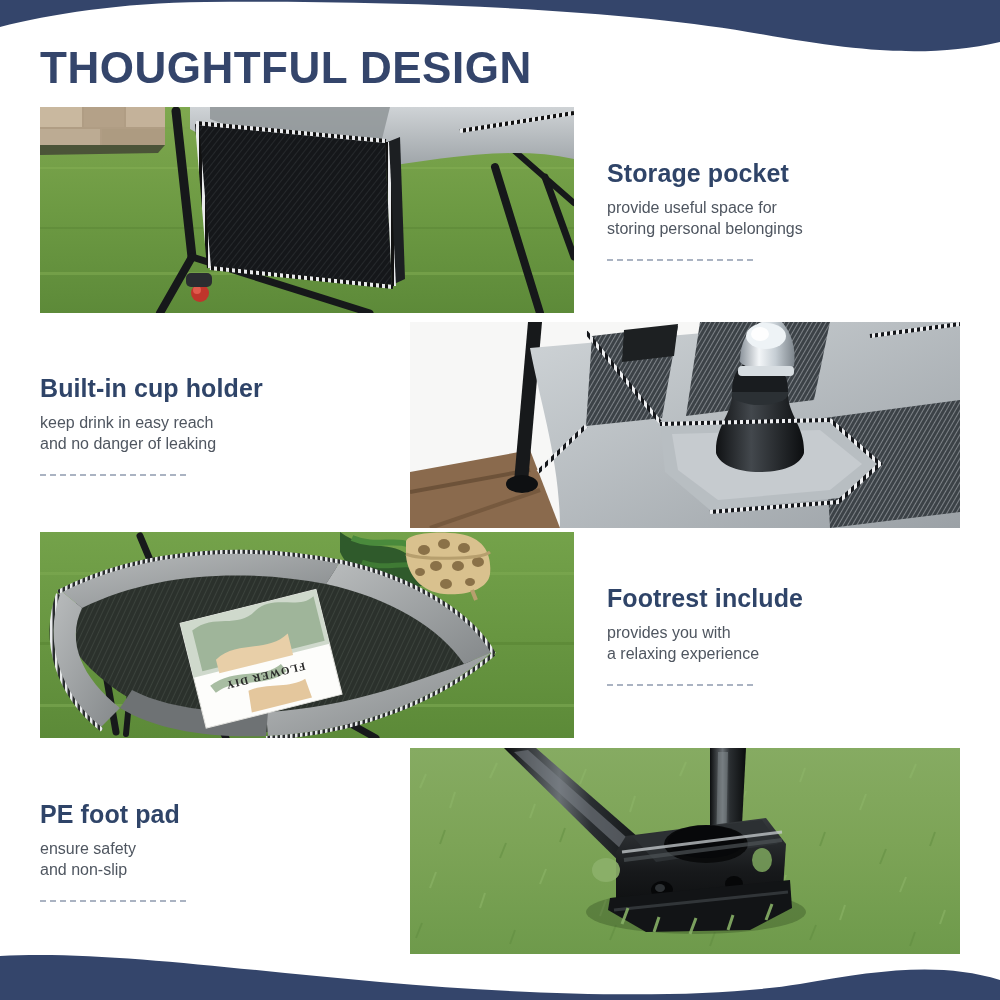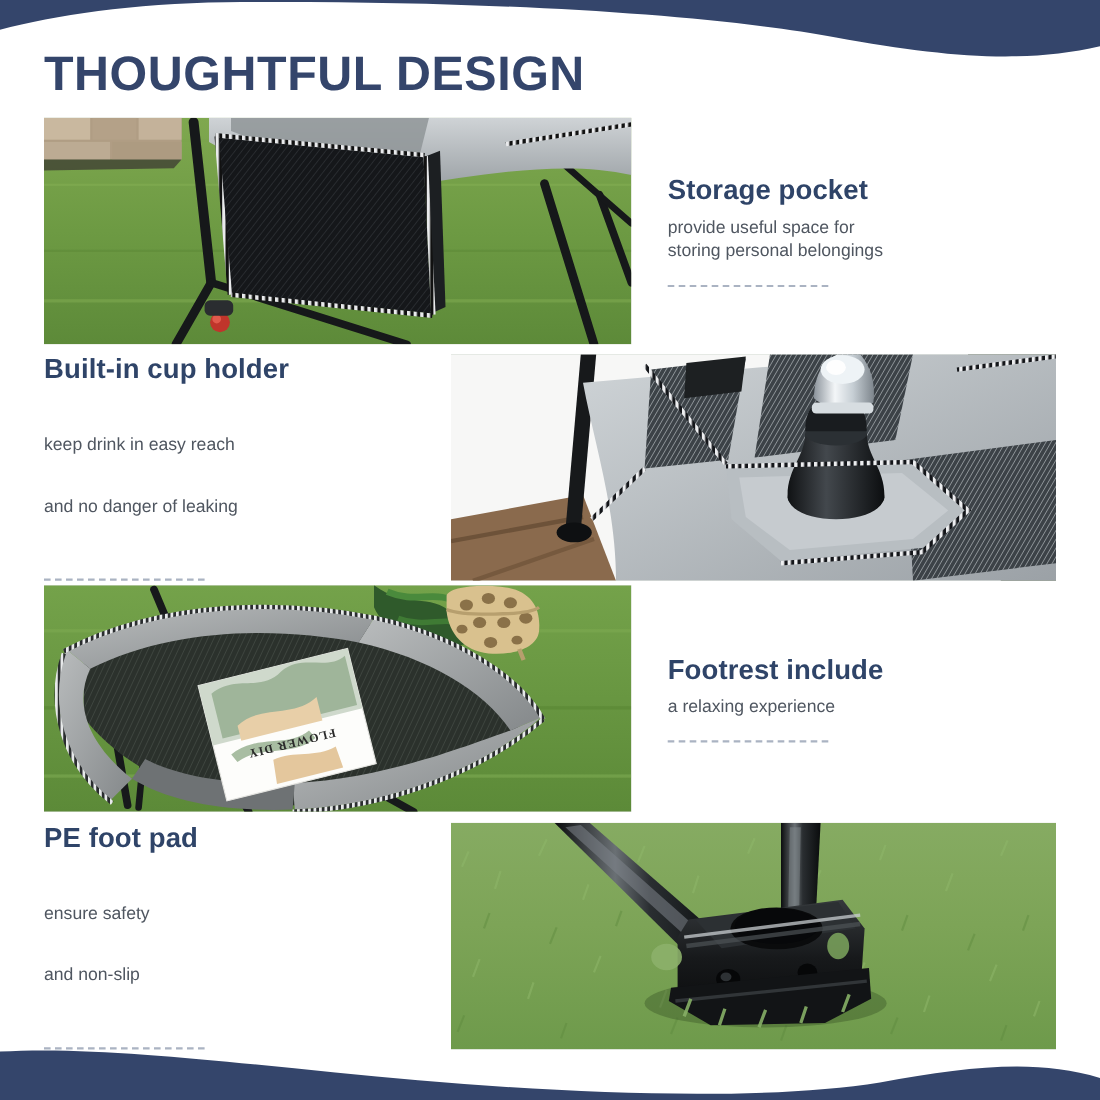--- a/index.html
+++ b/index.html
@@ -73,21 +73,20 @@
     flex: 1 1 auto;
     padding-left: 33px;
     padding-right: 10px;
     display: flex;
     flex-direction: column;
     justify-content: center;
   }
   .feature.right-photo .copy {
     padding-left: 15px;
     padding-right: 20px;
-    justify-content: space-between;
   }
 
   .copy h2 {
     font-size: 25px;
     font-weight: bold;
     color: #2f4468;
     line-height: 1.15;
     margin-bottom: 9px;
     letter-spacing: 0.1px;
   }
@@ -342,20 +341,21 @@
           <path d="M160,78 C186,66 204,88 226,74 C248,62 268,84 286,74 L286,120 L160,120 Z" fill="#9fb59a"></path>
           <path d="M176,112 C200,98 228,118 252,104 L252,126 L176,126 Z" fill="#e8cfa8"></path>
           <path d="M166,140 C192,128 216,148 240,136" stroke="#a8bda2" stroke-width="9" fill="none"></path>
           <path d="M200,150 C220,146 238,158 258,152 L260,172 L198,172 Z" fill="#e4c79d"></path>
           <text x="220" y="136" fill="#2a2a2a" font-family="'Liberation Serif', serif" font-size="11" font-weight="bold" letter-spacing="1" text-anchor="middle" transform="rotate(180 220 136)">FLOWER DIY</text>
         </g>
       </svg>
     </div>
     <div class="copy">
       <h2>Footrest include</h2>
+      <p>provides you with</p>
       <p>a relaxing experience</p>
       <div class="dash"></div>
     </div>
   </div>
 
   <div class="feature right-photo f4">
     <div class="photo">
       <svg viewBox="0 0 550 206" preserveAspectRatio="none">
         <defs>
           <linearGradient id="grass4" x1="0" y1="0" x2="0" y2="1">

